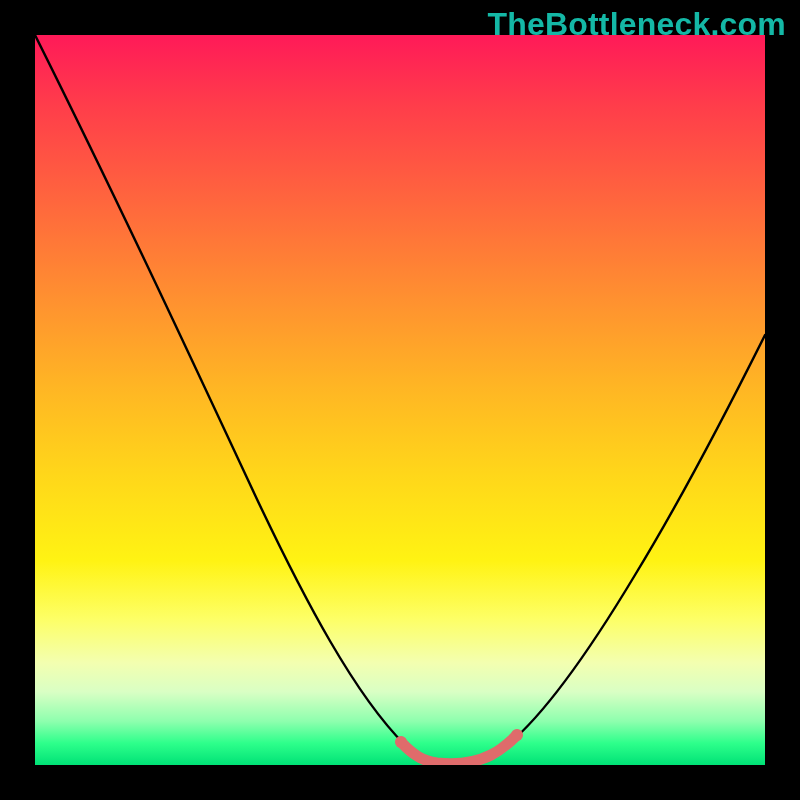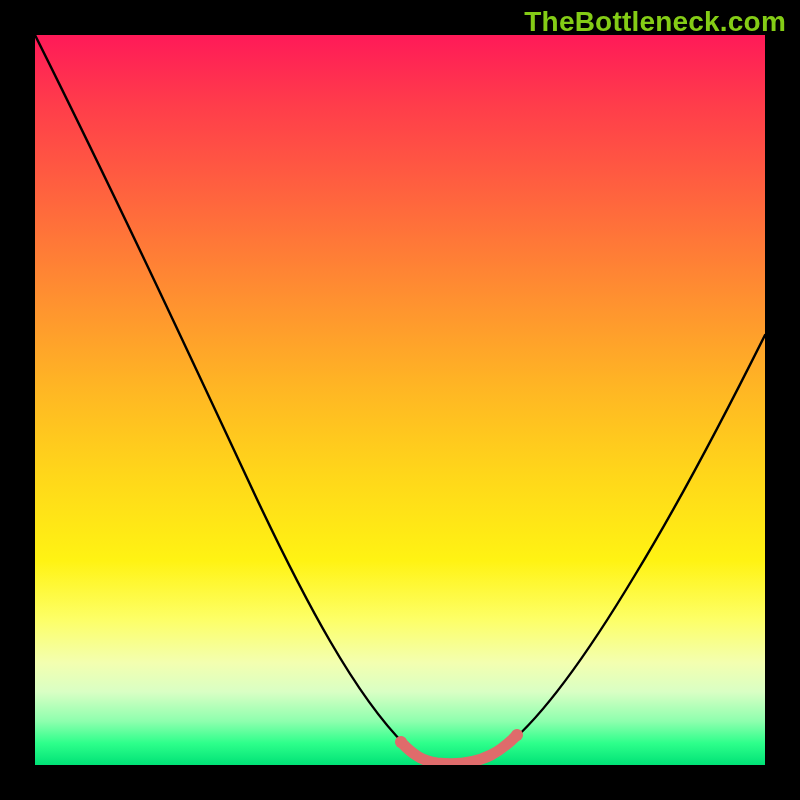--- a/index.html
+++ b/index.html
@@ -45,22 +45,22 @@
     top: 0;
     width: 730px;
     height: 730px;
   }
   .watermark {
     position: absolute;
     top: 6px;
     right: 14px;
     font-family: Arial, Helvetica, sans-serif;
     font-weight: 600;
-    font-size: 28px;
-    color: #84cc16;
+    font-size: 32px;
+    color: #14b8a6;
     letter-spacing: 0.2px;
   }
 </style>
 </head>
 <body>
 
 <div class="chart-container">
   <div class="gradient-bg"></div>
   <svg class="curve-svg" viewBox="0 0 730 730" preserveAspectRatio="none">
     <path d="M 0 0

